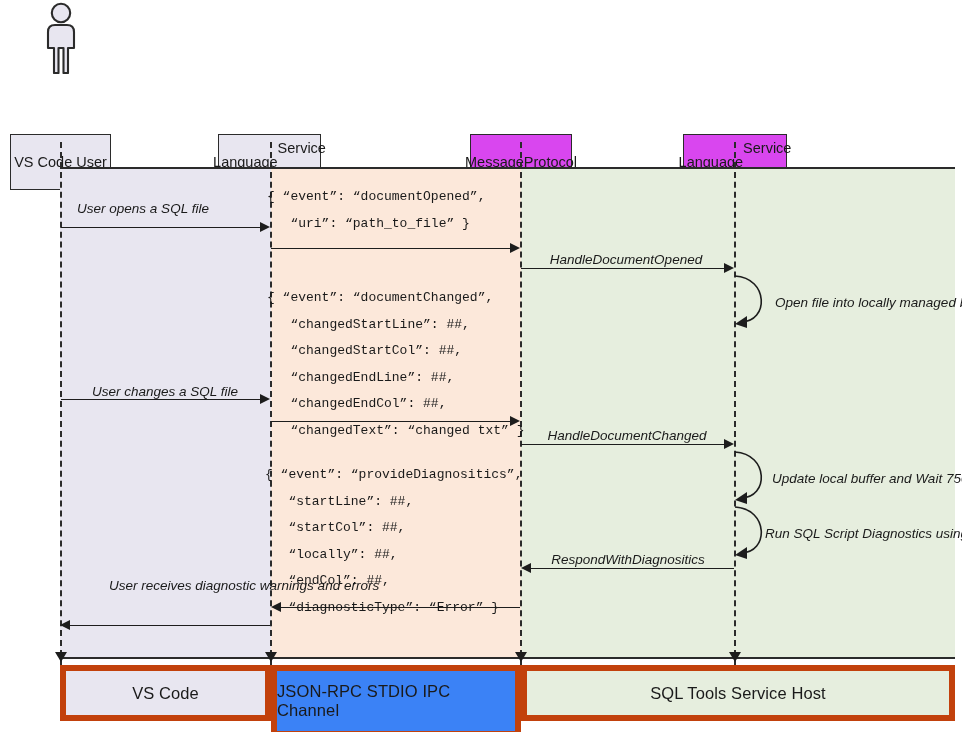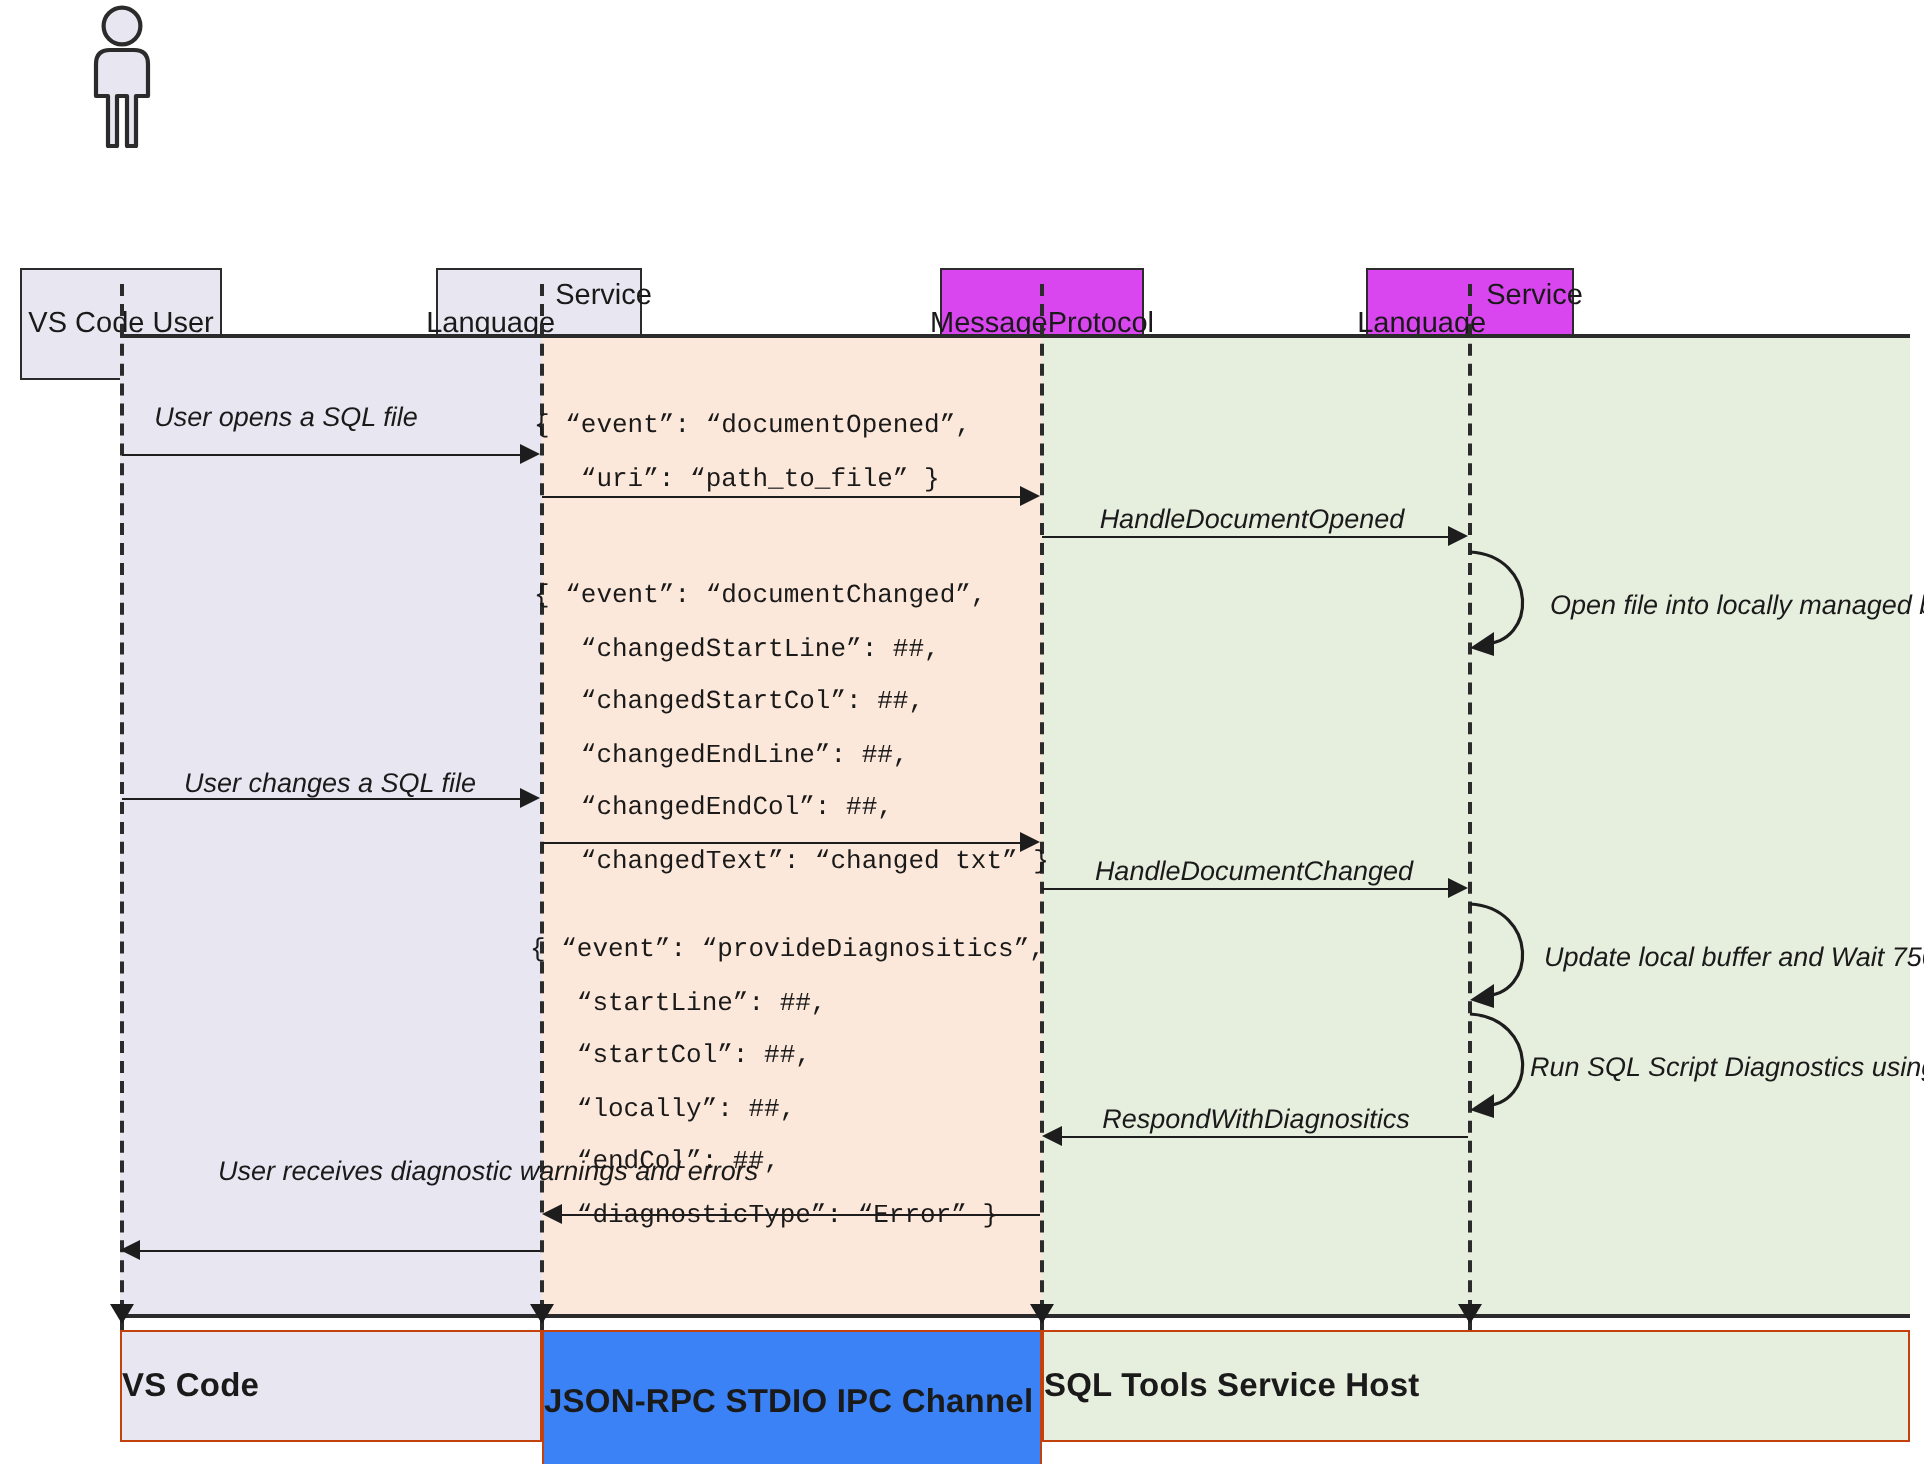--- a/index.html
+++ b/index.html
@@ -9,23 +9,23 @@
 
   
   .band{position:absolute;box-sizing:border-box;}
   .band.vscode   {left:60px; top:169px; width:211px; height:489px; background:#e8e6f0;}
   .band.ipc      {left:271px;top:169px; width:250px; height:489px; background:#fce8da;}
   .band.host     {left:521px;top:169px; width:434px; height:489px; background:#e6eede;}
   .band-topline{position:absolute;left:60px;top:167px;width:895px;height:2px;background:#2b2b2b;}
   .band-botline{position:absolute;left:60px;top:657px;width:895px;height:2px;background:#2b2b2b;}
 
   
-  .foot{position:absolute;box-sizing:border-box;border:1px solid #c2410c;
-        display:flex;align-items:center;
-        font-weight:bold;font-size:16.5px;letter-spacing:.1px;}
+  .foot{position:absolute;box-sizing:border-box;border:6px solid #c2410c;
+        display:flex;align-items:center;justify-content:center;
+        font-weight:normal;font-size:16.5px;letter-spacing:.1px;}
   .foot.vscode{left:60px; top:665px;width:211px;height:56px;background:#e8e6f0;}
   .foot.ipc   {left:271px;top:665px;width:250px;height:72px;background:#3b82f6;}
   .foot.host  {left:521px;top:665px;width:434px;height:56px;background:#e6eede;}
 
   
   .head{position:absolute;box-sizing:border-box;border:1.6px solid #2b2b2b;
         display:flex;flex-direction:row;align-items:center;justify-content:center;
         font-size:14.5px;line-height:1.95;text-align:center;margin-top:48px;}
   .head.grey {background:#e8e6f0;}
   .head.green{background:#d946ef;}
@@ -95,21 +95,21 @@
 
   <div class="ahead down" style="left:55px; top:652px;"></div>
   <div class="ahead down" style="left:265px;top:652px;"></div>
   <div class="ahead down" style="left:515px;top:652px;"></div>
   <div class="ahead down" style="left:729px;top:652px;"></div>
 
   <div class="lbl c" style="left:61px;top:201px;width:164px;">User opens a SQL file</div>
   <div class="arrow" style="left:61px;top:227px;width:200px;"></div>
   <div class="ahead right" style="left:260px;top:222px;"></div>
 
-  <div class="json" style="left:267px;top:200px;"><span>{ “event”: “documentOpened”,</span>
+  <div class="json" style="left:267px;top:184px;"><span>{ “event”: “documentOpened”,</span>
 <span>   “uri”: “path_to_file” }</span></div>
 
   <div class="arrow" style="left:271px;top:248px;width:240px;"></div>
   <div class="ahead right" style="left:510px;top:243px;"></div>
 
   <div class="lbl c" style="left:521px;top:252px;width:210px;">HandleDocumentOpened</div>
   <div class="arrow" style="left:521px;top:268px;width:204px;"></div>
   <div class="ahead right" style="left:724px;top:263px;"></div>
 
   <div class="loop" style="left:733px;top:272px;">

